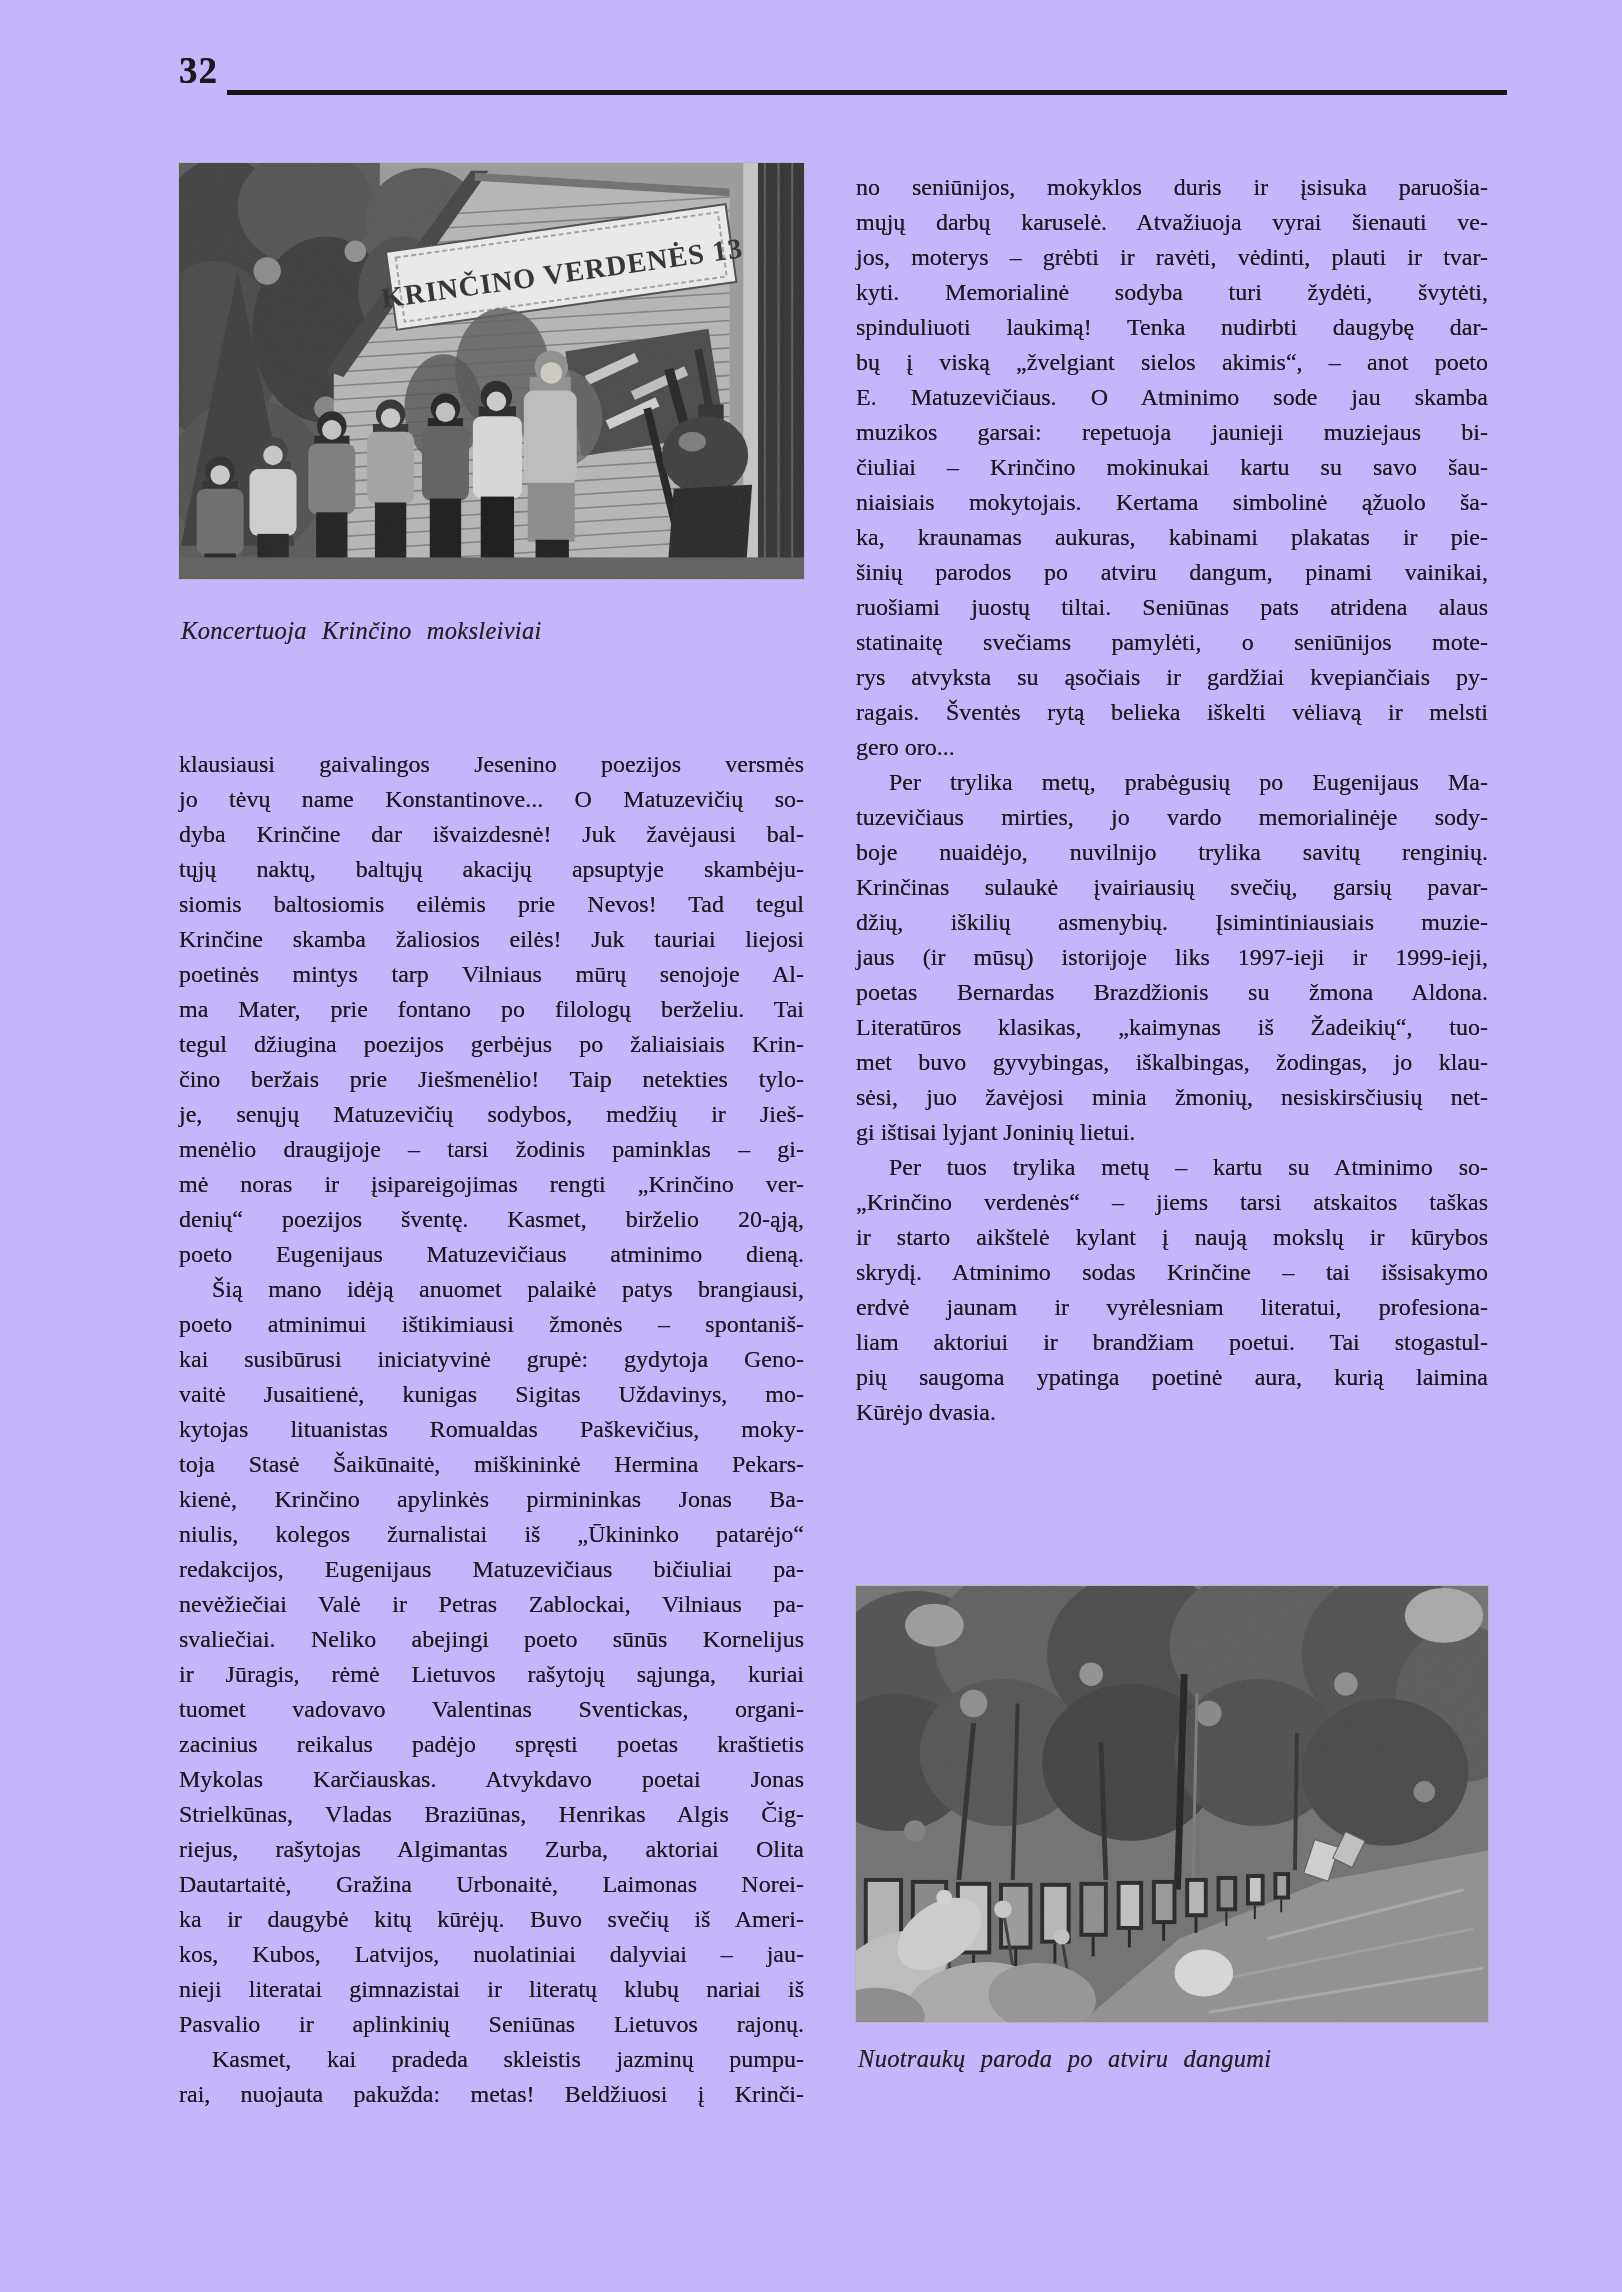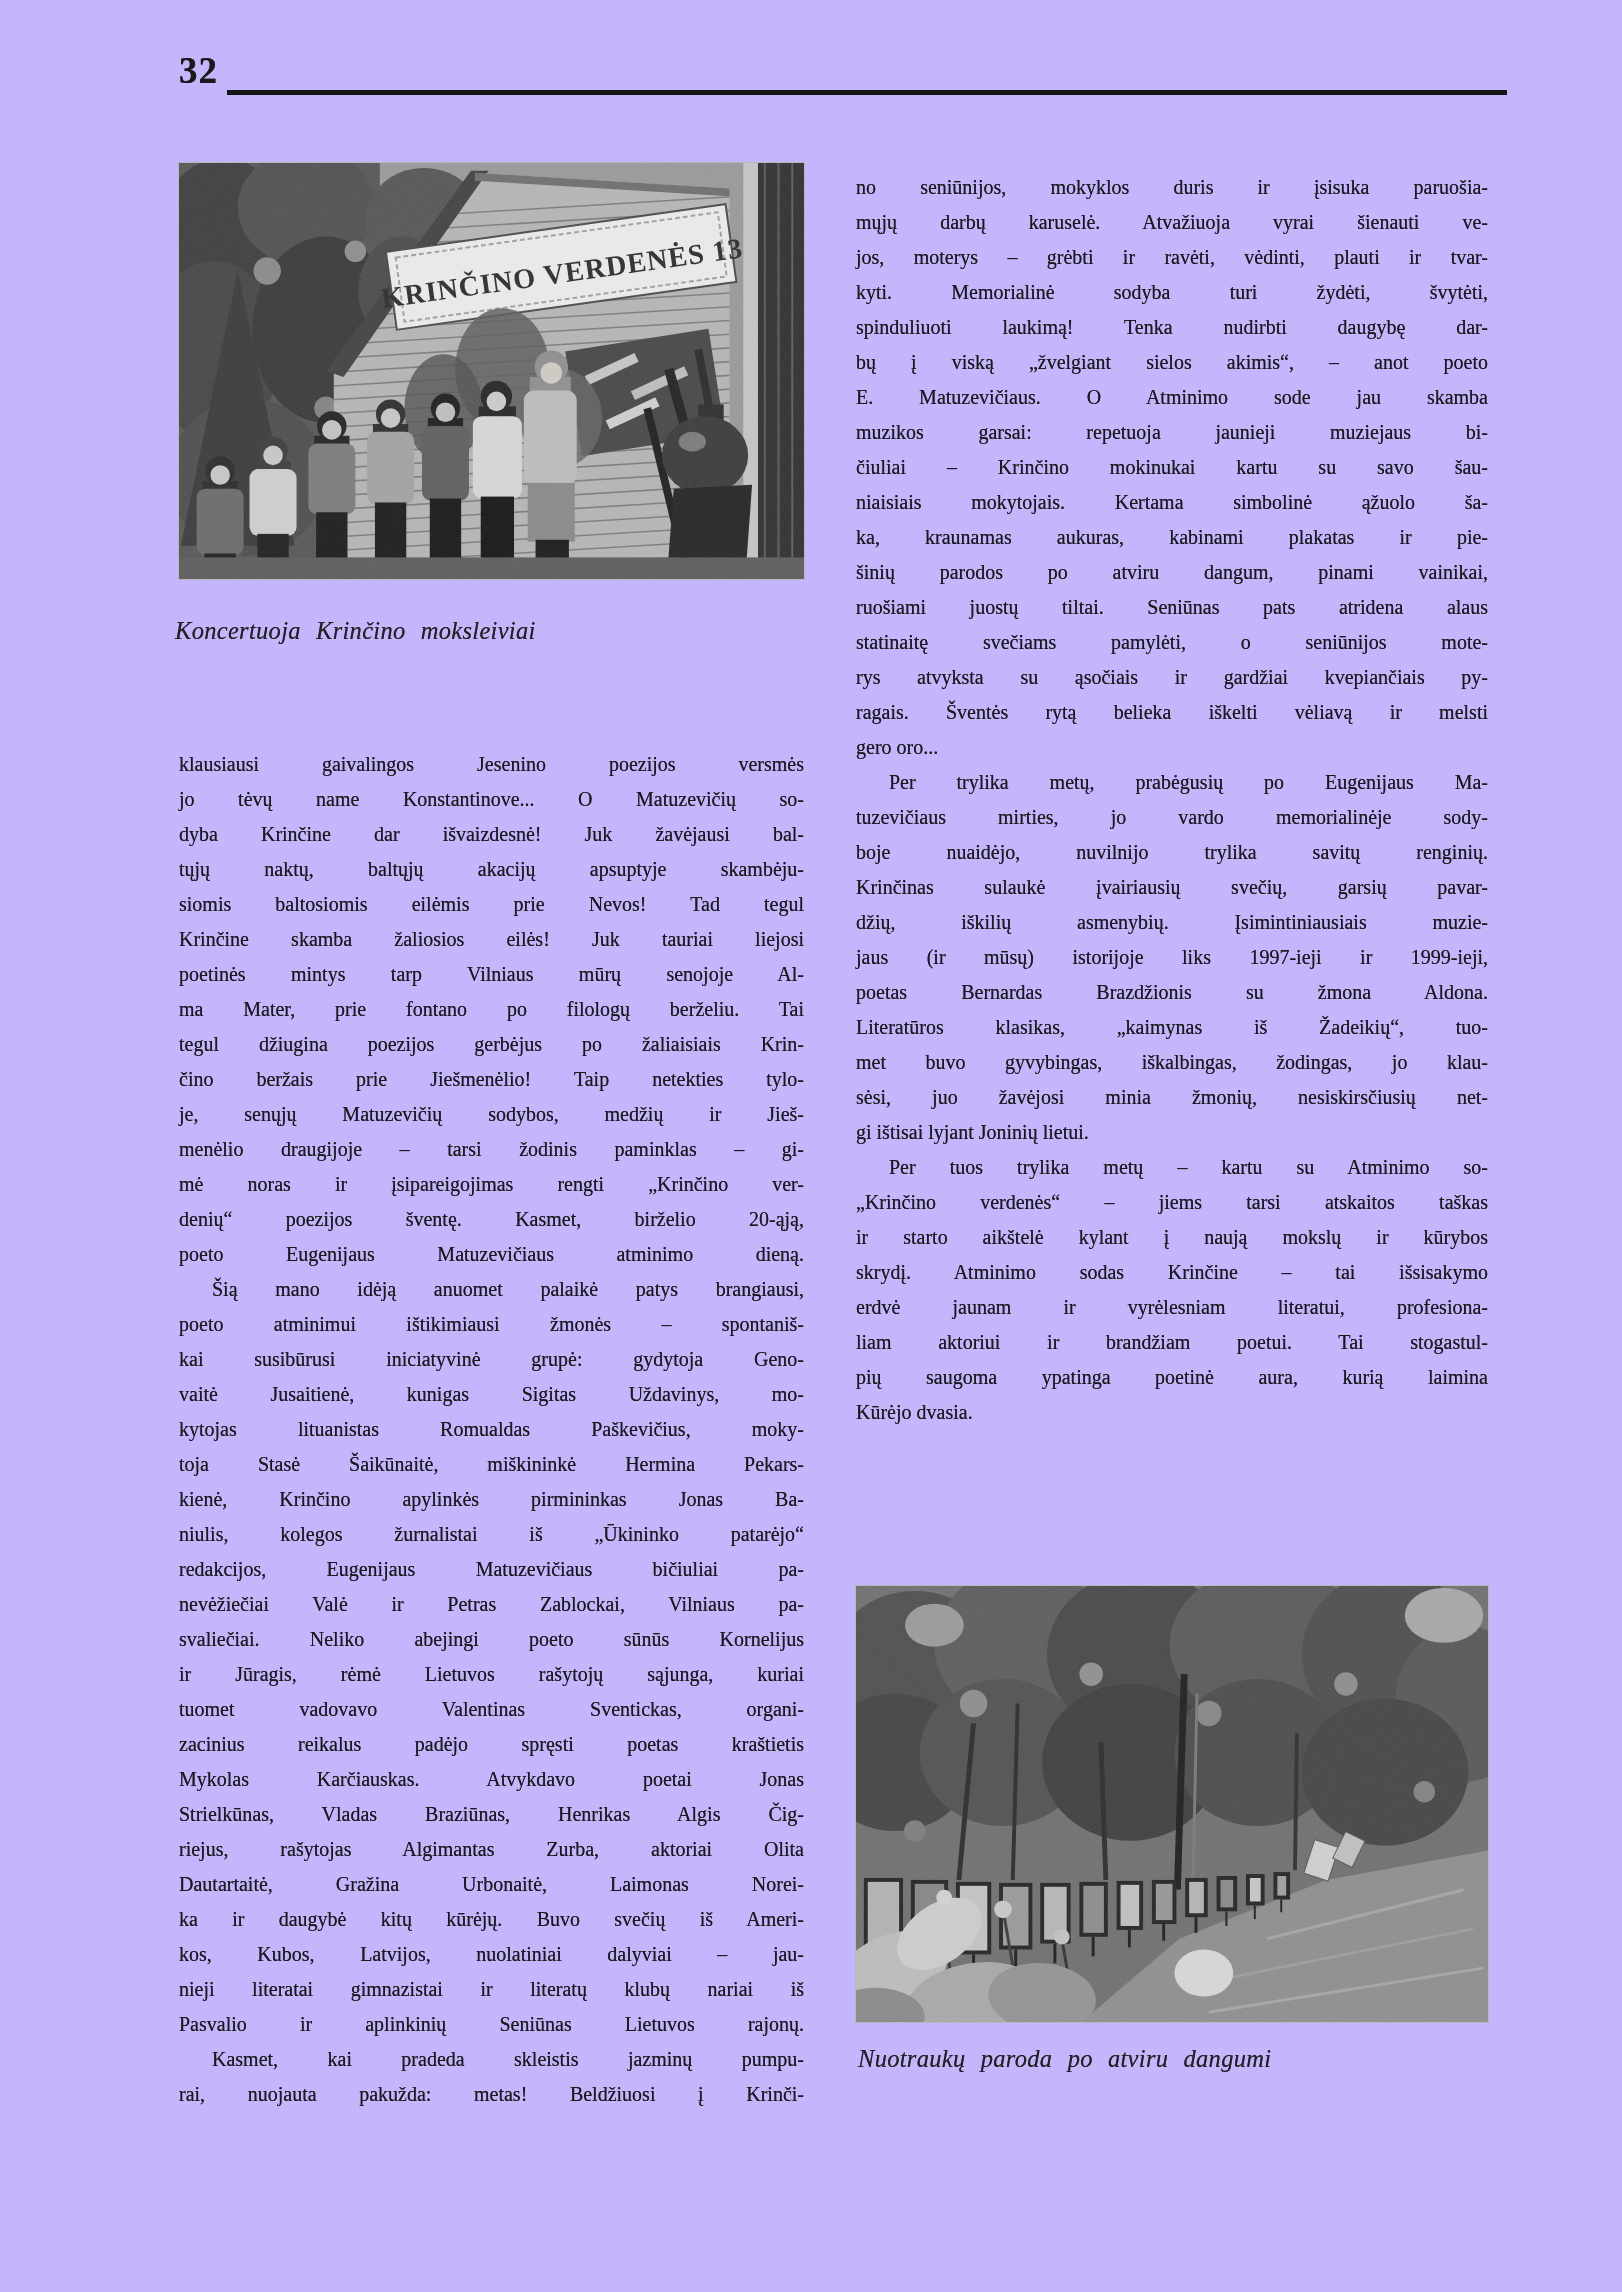--- a/index.html
+++ b/index.html
@@ -20,24 +20,24 @@
   }
   .photo{ position:absolute; background:#8f8f8f; box-shadow:0 0 0 1px #b8b8b8; }
   .photo svg{ display:block; width:100%; height:100%; }
   #photo-top{ left:179px; top:163px; width:625px; height:416px; }
   #photo-bottom{ left:856px; top:1586px; width:632px; height:436px; }
   .caption{
     position:absolute; font-style:italic; font-size:24.5px; color:#222;
     word-spacing:8.8px; letter-spacing:0.3px; white-space:nowrap;
     text-shadow:0 0 0.4px rgba(0,0,0,.6);
   }
-  #caption-top{ left:175px; top:617px; }
+  #caption-top{ left:181px; top:617px; }
   #caption-bottom{ left:858px; top:2045px; }
   .body-text{
-    position:absolute; font-size:20px; line-height:35px;
+    position:absolute; font-size:24px; line-height:35px;
     text-shadow:0 0 0.5px rgba(0,0,0,.65);
   }
   #left-text{ left:179px; top:747px; width:625px; }
   #right-text{ left:856px; top:170px; width:632px; }
   .para{ margin:0; }
   .line{ text-align:justify; text-align-last:justify; }
   .line.last{ text-align-last:left; }
   .line.indent{ text-indent:33px; }
 </style>
 </head>

